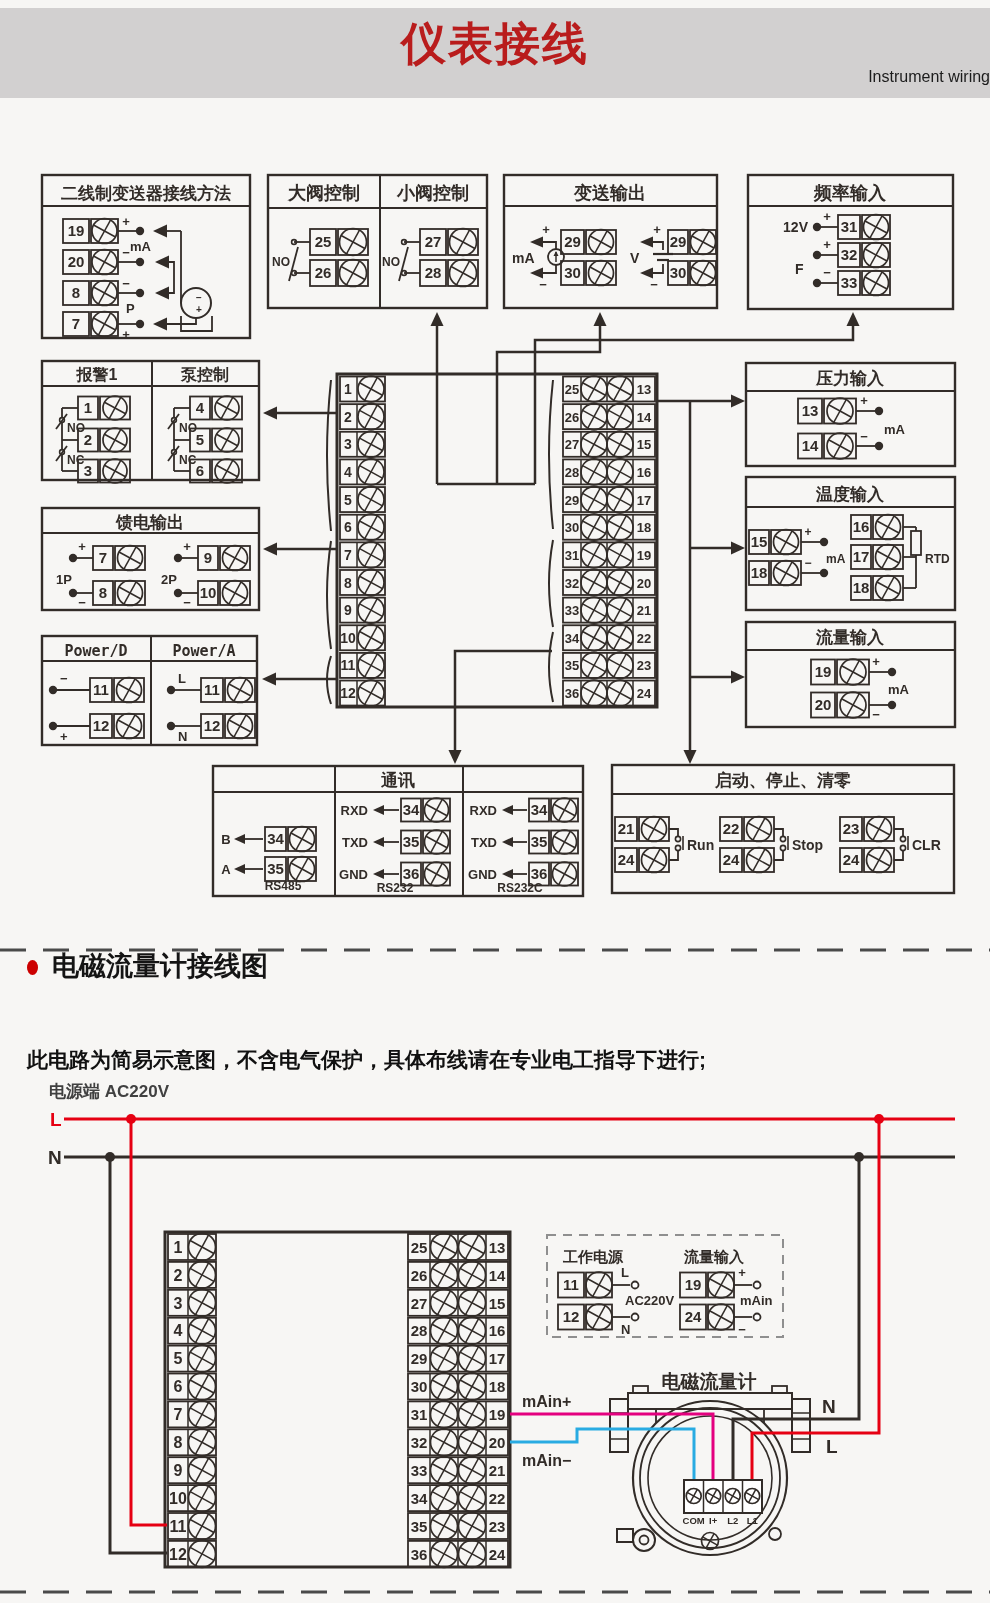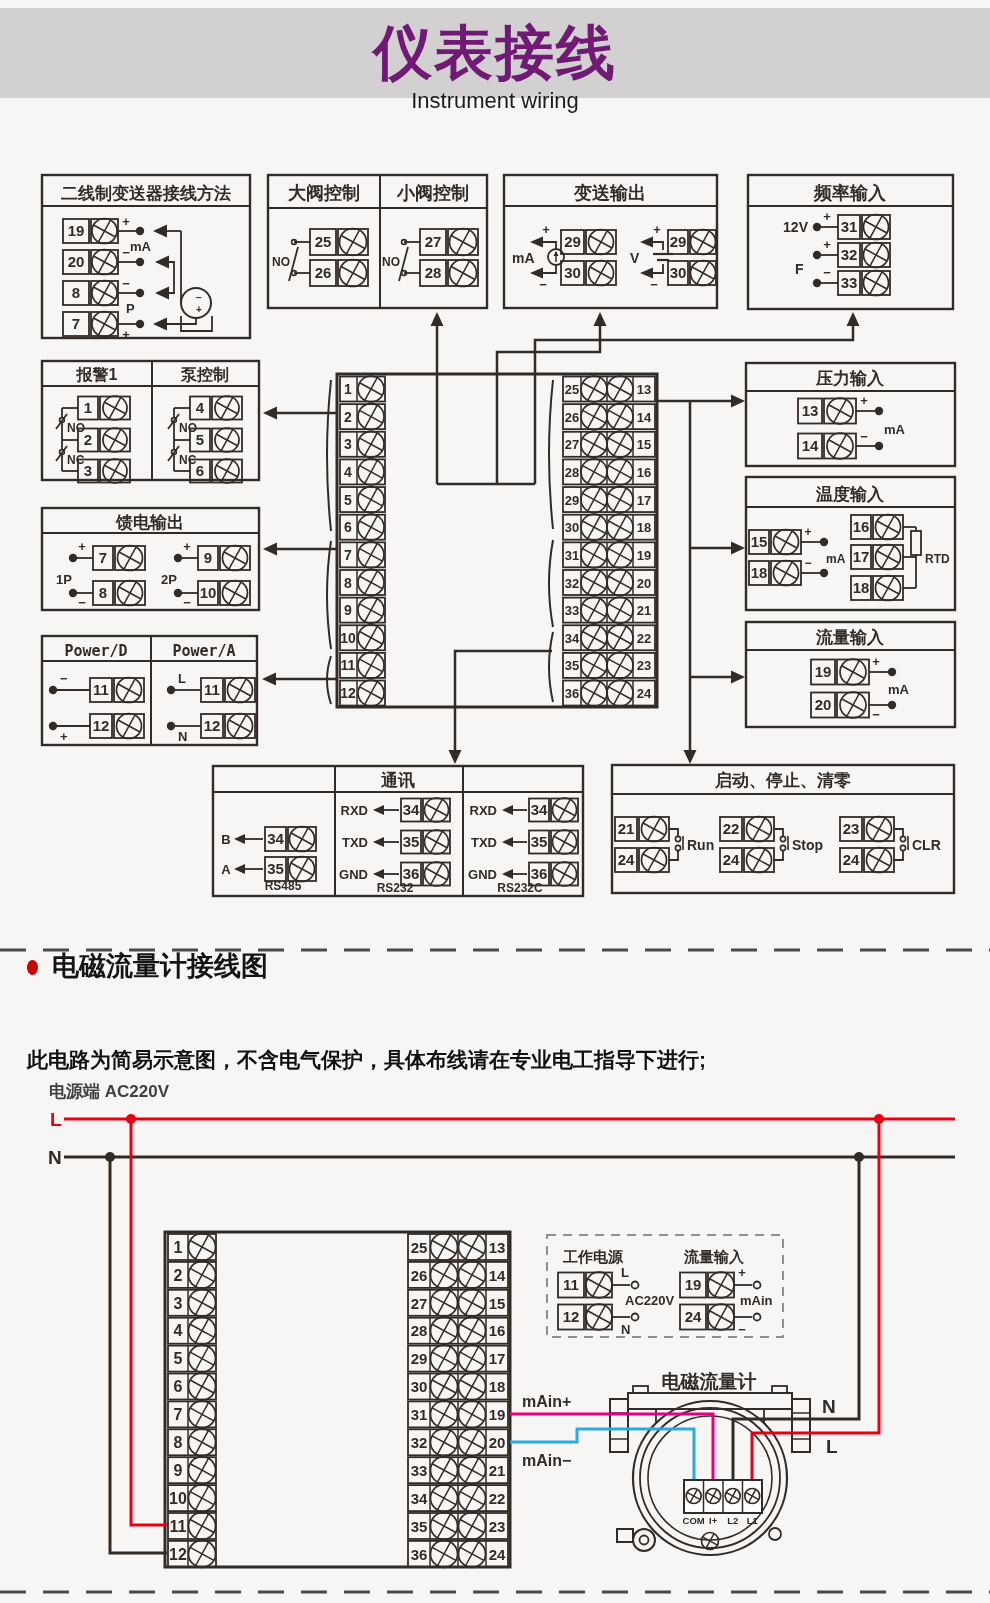--- a/index.html
+++ b/index.html
@@ -1,20 +1,20 @@
 <!DOCTYPE html>
 <html><head>
 <meta charset="utf-8">
 <style>
   html,body{margin:0;padding:0;}
   body{width:990px;height:1603px;background:#fdfdfd;font-family:"Liberation Sans","DejaVu Sans",sans-serif;}
   .page{position:relative;width:990px;height:1603px;background:#f7f6f4;overflow:hidden;}
   .band{position:absolute;left:0;top:8px;width:990px;height:90px;background:#d2d0d0;text-align:center;}
-  .band h1{margin:6px 0 0 0;font-size:59px;font-weight:700;color:#701a75;letter-spacing:2px;}
-  .band .sub{margin-top:-6px;font-size:22px;color:#1c1c1c;}
+  .band h1{margin:6px 0 0 0;font-size:45px;font-weight:700;color:#b91c1c;letter-spacing:2px;}
+  .band .sub{margin-top:-6px;font-size:16px;color:#1c1c1c;text-align:right;}
   svg{position:absolute;left:0;top:0;}
   .heading{position:absolute;left:52px;top:948px;font-size:27px;font-weight:600;color:#141414;text-align:center;}
   .bullet{position:absolute;left:27px;top:960px;width:11px;height:15px;background:#cc0000;border-radius:50%;}
   .note{position:absolute;left:27px;top:998px;font-size:21px;font-weight:700;color:#111;margin-top:48px;}
   .pwr{position:absolute;left:49px;top:1080px;font-size:17px;font-weight:700;color:#404040;}
 </style>
 </head>
 <body>
 
 <div class="page">

